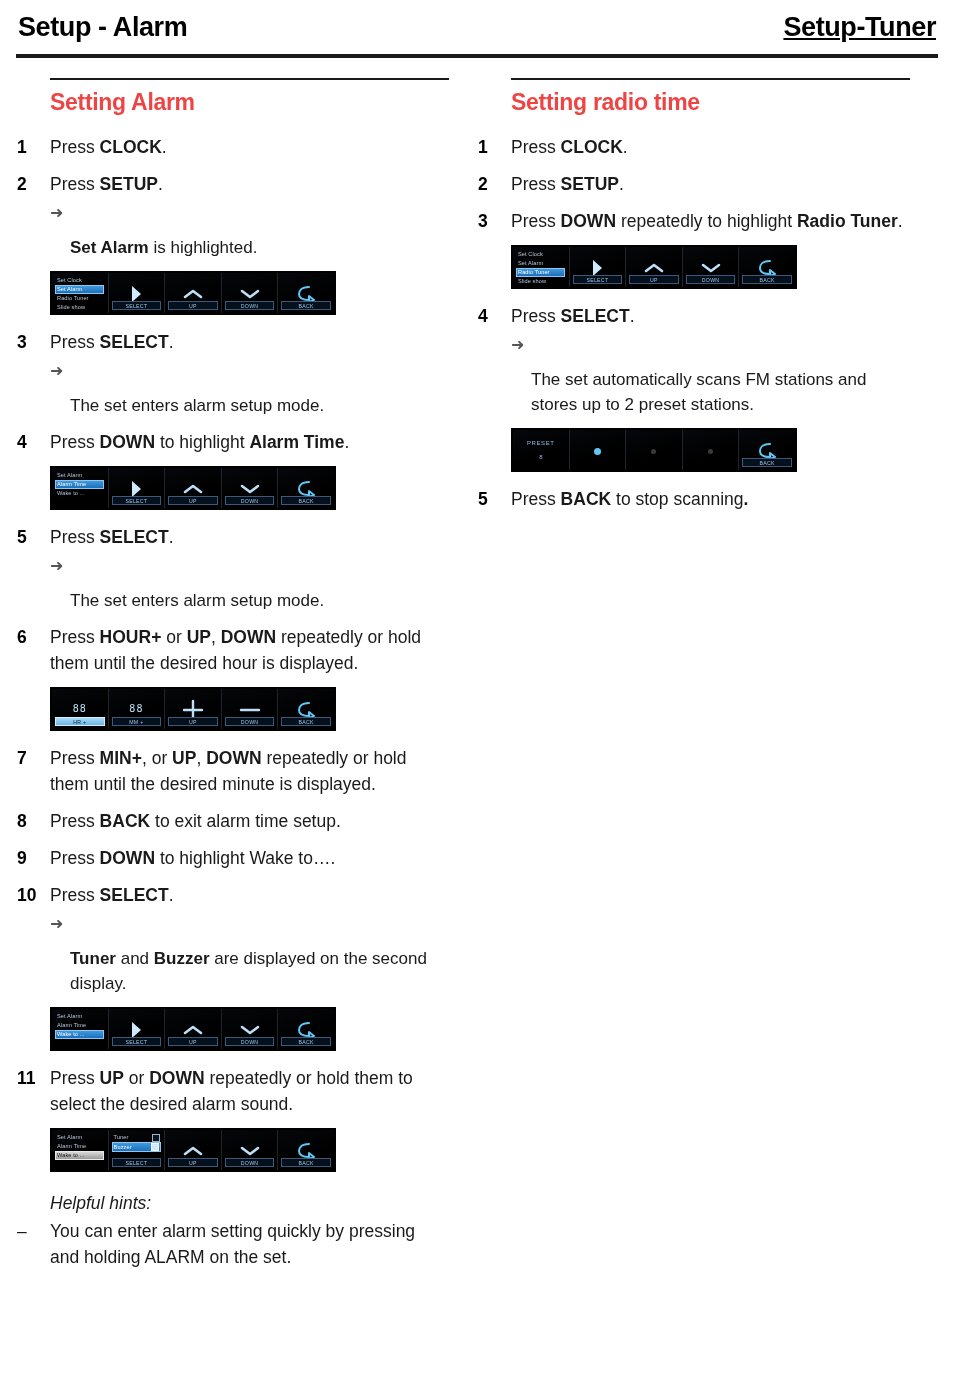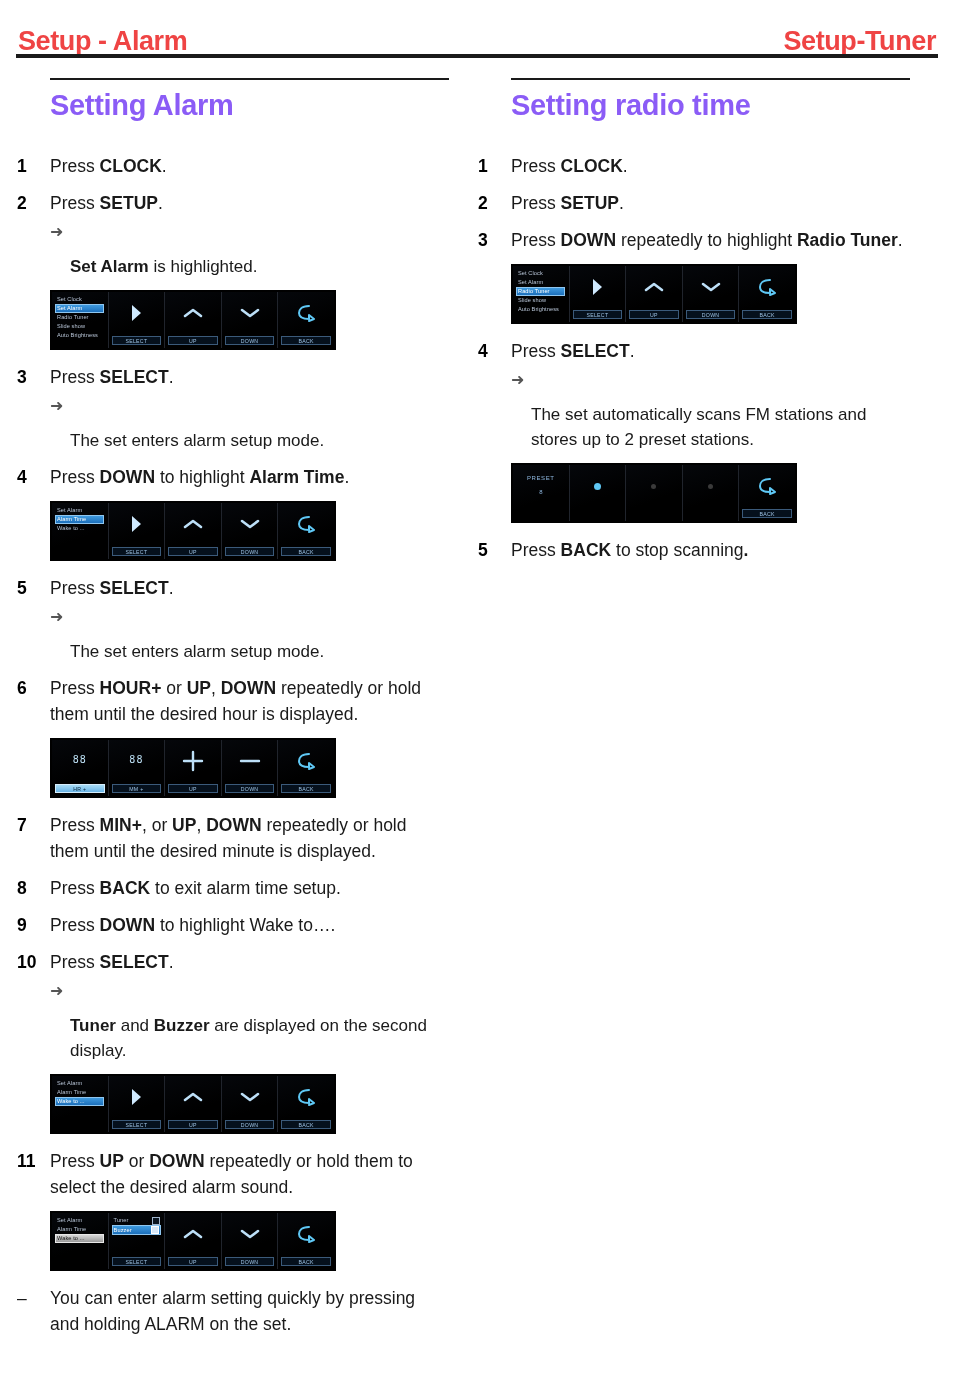--- a/index.html
+++ b/index.html
@@ -19,28 +19,28 @@
   
   .runhead {
     position: absolute;
     top: 12px;
     left: 14px;
     right: 14px;
     height: 48px;
   }
   .runhead-left, .runhead-right {
     position: absolute;
-    top: 14px;
+    top: 0;
     font-size: 27px;
     font-weight: bold;
     letter-spacing: -0.4px;
-    color: #ef4444;
+    color: #000000;
   }
   .runhead-left { left: 4px; }
-  .runhead-right { right: 4px; }
+  .runhead-right { right: 4px; text-decoration: underline; }
   .runhead-rule {
     position: absolute;
     left: 2px;
     right: 2px;
     top: 42px;
     height: 4px;
     background: #1a1a1a;
   }
 
   
@@ -51,26 +51,26 @@
   .col-left  { left: 17px;  width: 432px; }
   .col-right { left: 478px; width: 432px; }
 
   .sec-rule {
     height: 2px;
     background: #1a1a1a;
     margin-left: 33px;
     margin-bottom: 9px;
   }
   .sec-title {
-    font-size: 29px;
+    font-size: 23px;
     font-weight: bold;
     letter-spacing: -0.3px;
     margin-left: 33px;
-    margin-bottom: 31px;
-    color: #8b5cf6;
+    margin-bottom: 18px;
+    color: #ef4444;
   }
 
   
   .intro {
     margin-left: 33px;
     font-size: 17.5px;
     line-height: 26px;
     margin-bottom: 16px;
     max-width: 385px;
   }
@@ -125,21 +125,21 @@
 
   
   .device {
     background: #000000;
     display: flex;
     margin: 8px 0 14px 33px;
     padding: 1px;
     box-sizing: border-box;
     border: 1px solid #000;
   }
-  .device.w286 { width: 286px; height: 60px; }
+  .device.w286 { width: 286px; height: 44px; }
   .dev-pane {
     flex: 1 1 0;
     position: relative;
     border-right: 1px solid #20242c;
     background: linear-gradient(160deg, #05070b 0%, #000 60%);
     box-sizing: border-box;
     overflow: hidden;
   }
   .dev-pane:last-child { border-right: none; }
 
@@ -561,20 +561,21 @@
       <div class="glyph">
           <svg width="20" height="18" viewBox="0 0 20 18">
             <path d="M13 2 C5 2 3 6 3 9 C3 13 7 15 13 15 L13 11 L18 15 L13 17" stroke="#5fc8f5" stroke-width="2" fill="none" stroke-linecap="round" stroke-linejoin="round"></path>
           </svg>
         </div>
       <div class="skey">BACK</div>
     </div>
   </div>
 
 
+  <div class="hints-title">Helpful hints:</div>
   <div class="hint">
     <div class="dash">–</div>
     <div class="htext">You can enter alarm setting quickly by pressing and holding ALARM on the set.</div>
   </div>
 
 </div>
 
 <div class="col col-right">
 
   <div class="sec-rule"></div>

